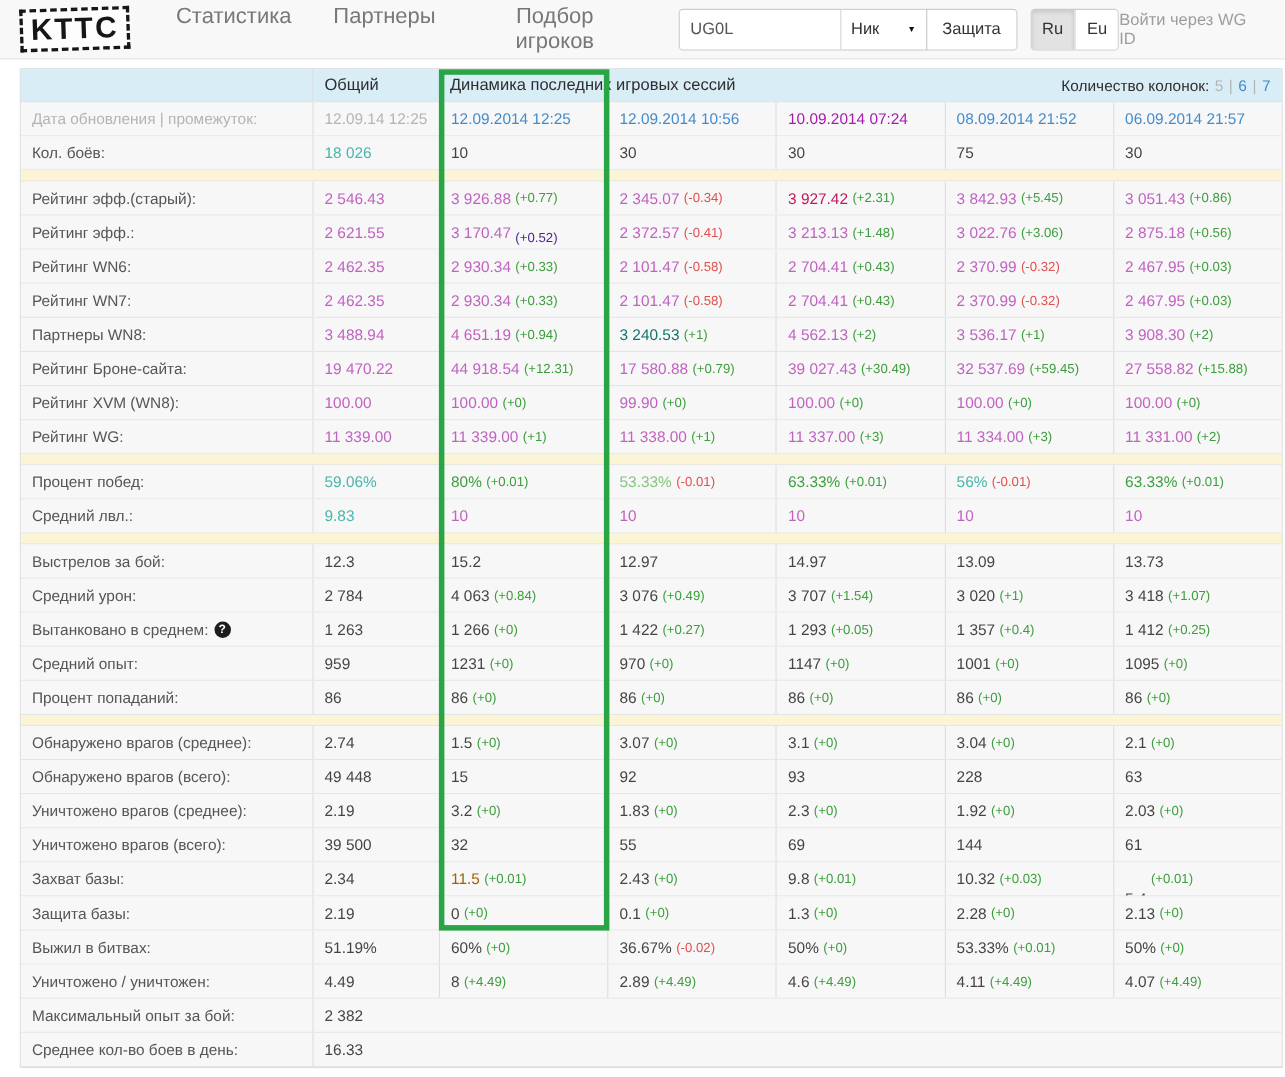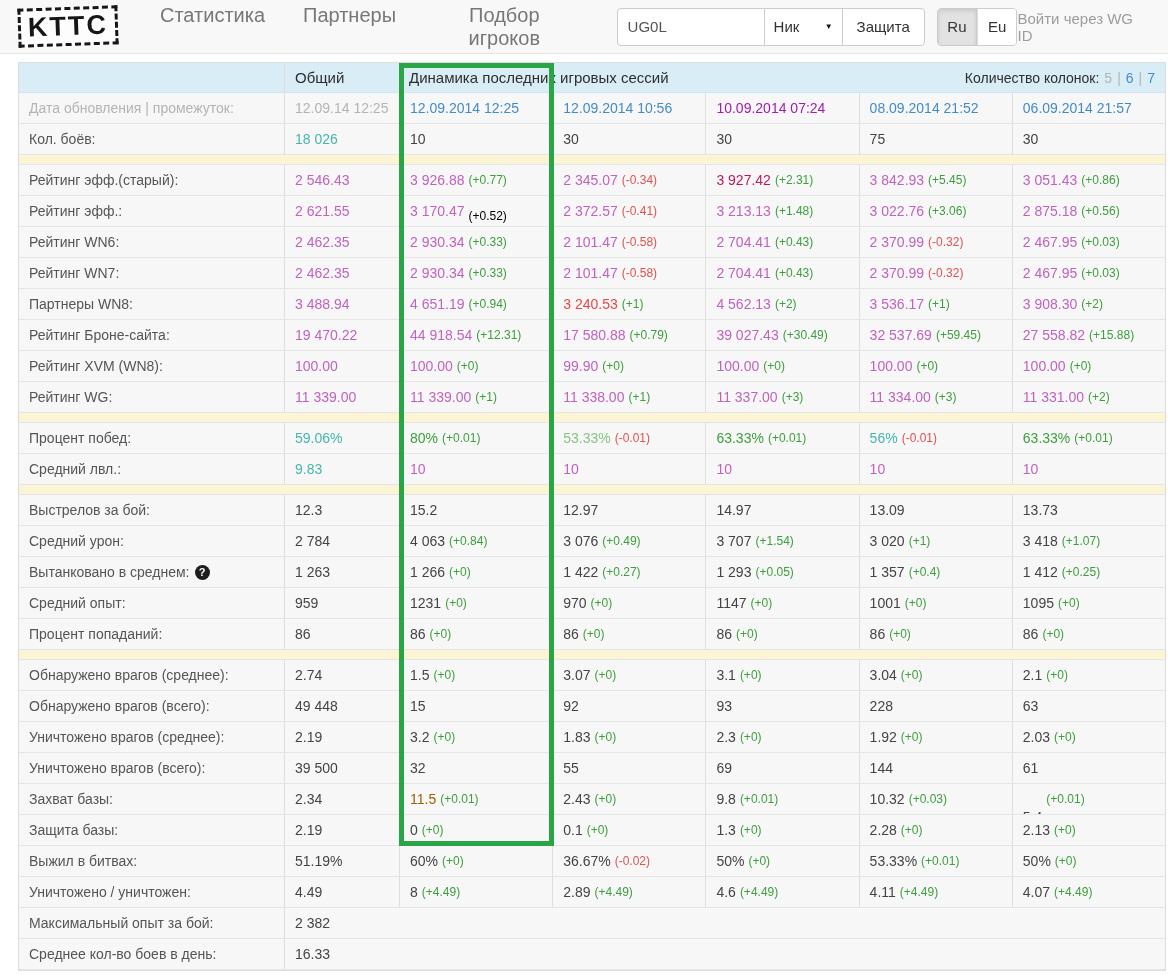--- a/index.html
+++ b/index.html
@@ -180,21 +180,21 @@
       </div>
       <div class="trow">
         <div class="cell label">
           <span>Рейтинг эфф.:</span>
         </div>
         <div class="cell val overall">
           <span style="color: rgb(192, 98, 192);">2 621.55</span>
         </div>
         <div class="cell val session">
           <span style="color: rgb(192, 98, 192);">3 170.47</span>
-          <span class="delta" style="color: #000000; margin-top: 10px;">(+0.52)</span>
+          <span class="delta" style="color: #4c1d95; margin-top: 10px;">(+0.52)</span>
         </div>
         <div class="cell val session">
           <span style="color: rgb(192, 98, 192);">2 372.57</span>
           <span class="delta" style="color: rgb(226, 80, 80);">(-0.41)</span>
         </div>
         <div class="cell val session">
           <span style="color: rgb(192, 98, 192);">3 213.13</span>
           <span class="delta" style="color: rgb(60, 158, 60);">(+1.48)</span>
         </div>
         <div class="cell val session">
@@ -267,21 +267,21 @@
           <span>Партнеры WN8:</span>
         </div>
         <div class="cell val overall">
           <span style="color: rgb(192, 98, 192);">3 488.94</span>
         </div>
         <div class="cell val session">
           <span style="color: rgb(192, 98, 192);">4 651.19</span>
           <span class="delta" style="color: rgb(60, 158, 60);">(+0.94)</span>
         </div>
         <div class="cell val session">
-          <span style="color: #ef4444;">3 240.53</span>
+          <span style="color: #0f766e;">3 240.53</span>
           <span class="delta" style="color: rgb(60, 158, 60);">(+1)</span>
         </div>
         <div class="cell val session">
           <span style="color: rgb(192, 98, 192);">4 562.13</span>
           <span class="delta" style="color: rgb(60, 158, 60);">(+2)</span>
         </div>
         <div class="cell val session">
           <span style="color: rgb(192, 98, 192);">3 536.17</span>
           <span class="delta" style="color: rgb(60, 158, 60);">(+1)</span>
         </div>

